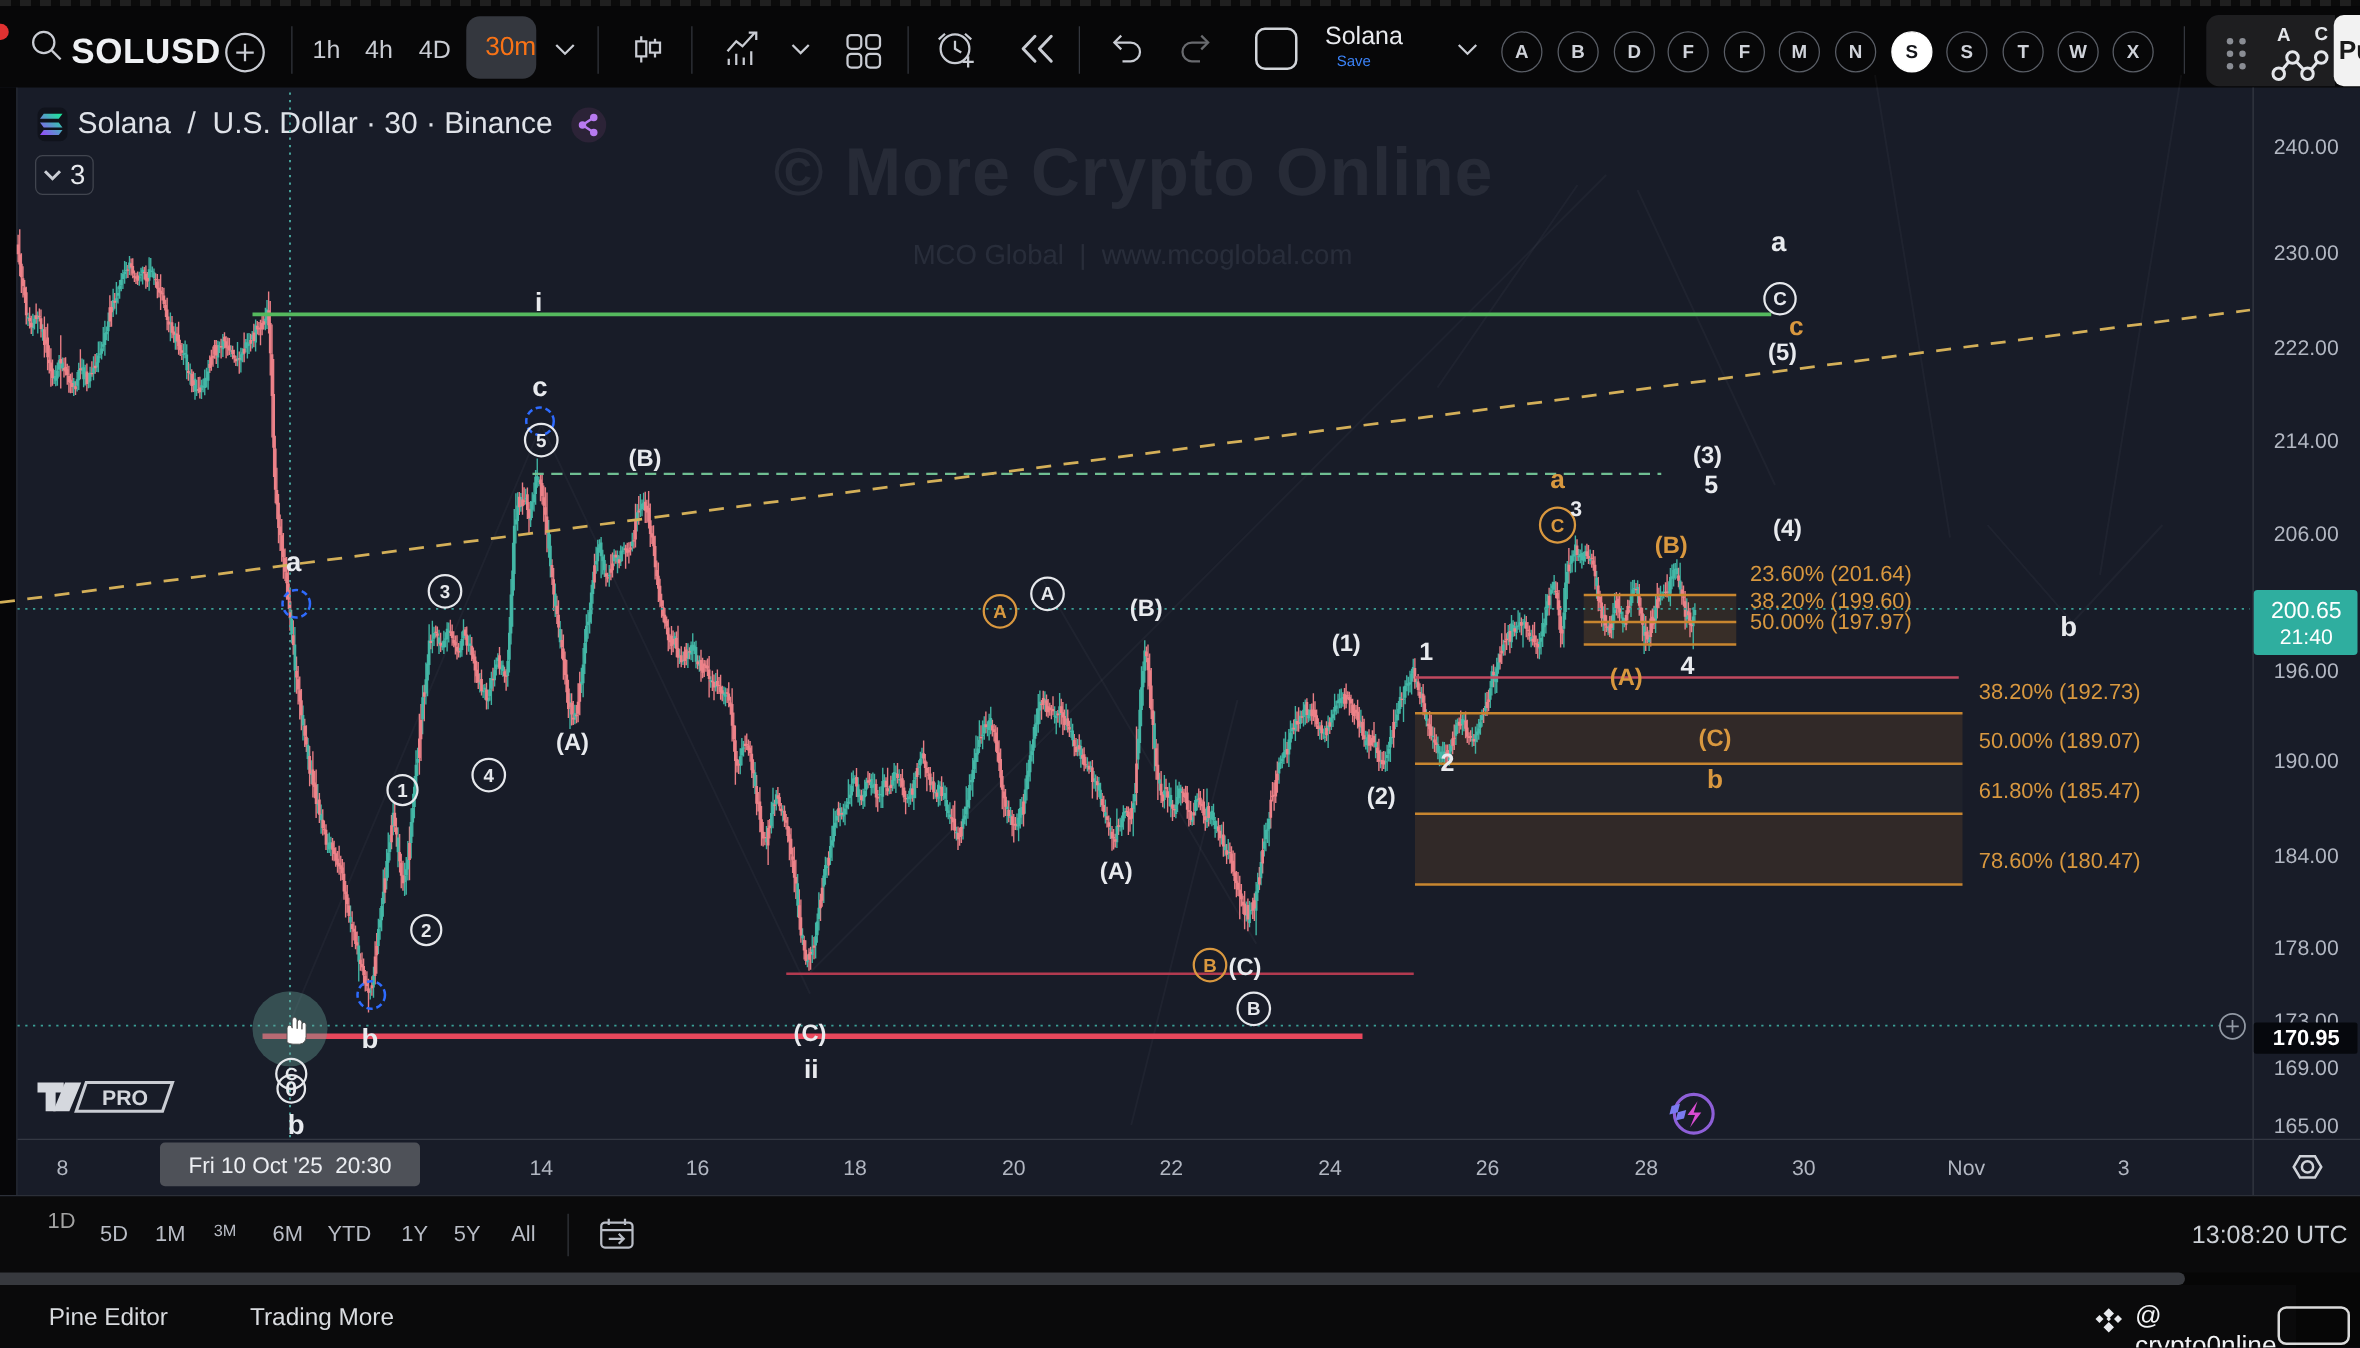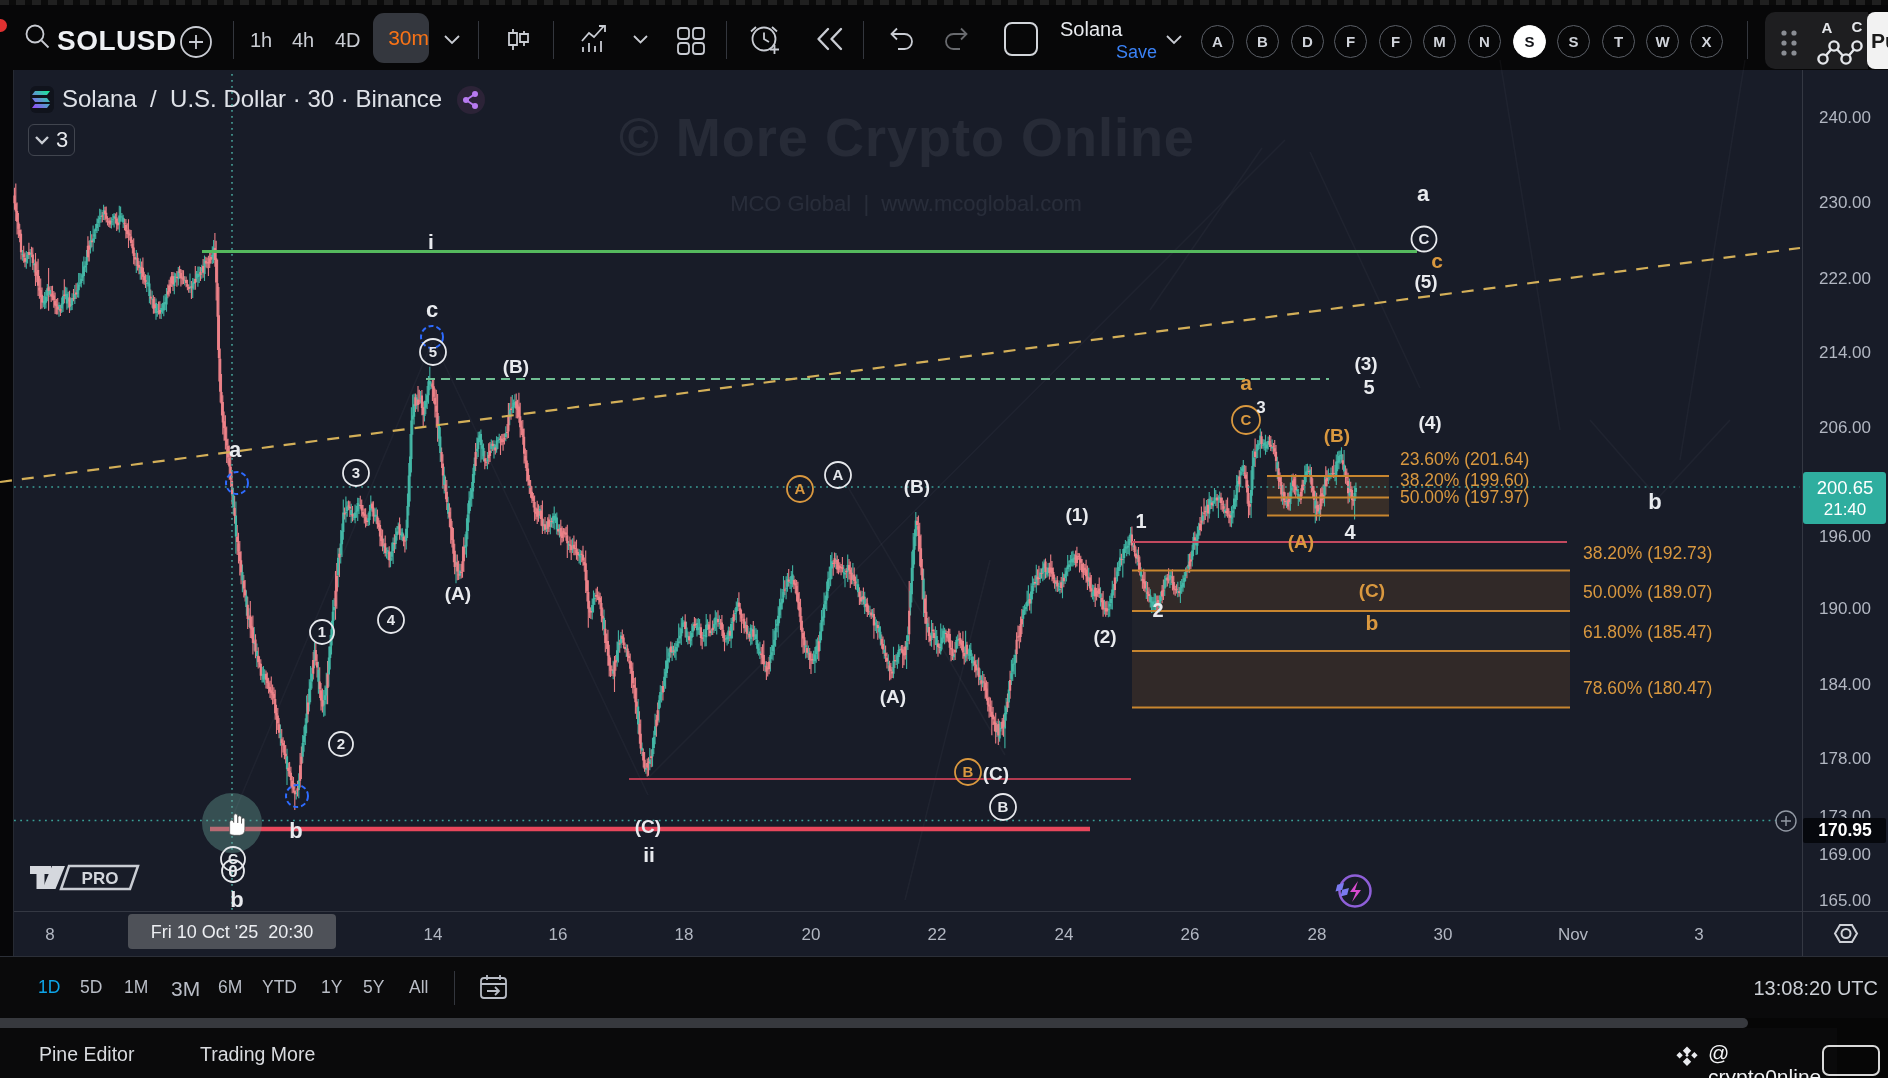--- a/index.html
+++ b/index.html
@@ -73,21 +73,21 @@
         <path d="M15 7.5L9.5 13l5.5 5.5" class="ic" stroke-width="2"></path>
       </svg>
     <svg class="abs" style="left:940px;top:16px" width="36" height="36">
         <g opacity="0.5">
           <path d="M26 13H13.5a7.5 7.5 0 0 0 0 15H20" class="ic" stroke-width="2"></path>
           <path d="M21 7.5L26.5 13 21 18.5" class="ic" stroke-width="2"></path>
         </g>
       </svg>
     <div class="abs" style="left:1004px;top:17px;width:34px;height:34px;border:2px solid #d2d5da;border-radius:8px"></div>
     <div class="abs" style="left:1060px;top:13px;width:86px;text-align:left;font-size:20px;color:#e8eaee">Solana</div>
-    <div class="abs" style="left:1116px;top:37px;width:86px;font-size:18px;color:#3b82f6">Save</div>
+    <div class="abs" style="left:1040px;top:37px;width:86px;text-align:center;font-size:12px;color:#3b82f6">Save</div>
     <svg class="abs" style="left:1160px;top:24px" width="28" height="20">
         <path d="M7 7l7 7 7-7" class="ic" stroke-width="2.2"></path>
       </svg>
     <div class="badge" style="left:1201px">A</div>
       <div class="badge" style="left:1246px">B</div>
       <div class="badge" style="left:1291px">D</div>
       <div class="badge" style="left:1334px">F</div>
       <div class="badge" style="left:1379px">F</div>
       <div class="badge" style="left:1423px">M</div>
       <div class="badge" style="left:1468px">N</div>
@@ -303,24 +303,24 @@
         <path d="M52 866h13l-9.5 23h-13z"></path>
       </g>
       <polygon points="69,866 138,866 130,889 61,889" fill="none" stroke="#c9ccd3" stroke-width="2.5"></polygon>
       <text x="100" y="884" fill="#d3d6dc" font-size="17" font-weight="bold" text-anchor="middle">PRO</text>
       <circle cx="1355" cy="891" r="15.5" fill="none" stroke="#8e5fd8" stroke-width="2.5"></circle>
       <path d="M1358 881l-8 11h6l-4 10 9 -12h-6z" fill="#d84bd0"></path>
       <path d="M1338 888l3.5 6 3.5 -6 -3.5 -6z M1338 888l-3.5 6 -3.5 -6 3.5 -6z" fill="#7a7af0" transform="rotate(45 1338 894)"></path>
     </svg>
 
   <div class="abs" style="left:0;top:956px;width:1888px;height:62px;background:#0a0a0b;border-top:1px solid #2b2f38">
-    <div class="abs" style="left:38px;top:20px;font-size:17.5px;color:#0ea5e9">1D</div>
+    <div class="abs" style="left:38px;top:9px;font-size:17.5px;color:#a3a3a3">1D</div>
       <div class="abs" style="left:80px;top:20px;font-size:17.5px;color:#b9bdc6">5D</div>
       <div class="abs" style="left:124px;top:20px;font-size:17.5px;color:#b9bdc6">1M</div>
-      <div class="abs" style="left:171px;top:20px;font-size:21px;color:#b9bdc6">3M</div>
+      <div class="abs" style="left:171px;top:20px;font-size:13px;color:#b9bdc6">3M</div>
       <div class="abs" style="left:218px;top:20px;font-size:17.5px;color:#b9bdc6">6M</div>
       <div class="abs" style="left:262px;top:20px;font-size:17.5px;color:#b9bdc6">YTD</div>
       <div class="abs" style="left:321px;top:20px;font-size:17.5px;color:#b9bdc6">1Y</div>
       <div class="abs" style="left:363px;top:20px;font-size:17.5px;color:#b9bdc6">5Y</div>
       <div class="abs" style="left:409px;top:20px;font-size:17.5px;color:#b9bdc6">All</div>
     <div class="abs" style="left:454px;top:14px;width:1px;height:34px;background:#33363d"></div>
     <svg class="abs" style="left:477px;top:14px" width="34" height="34">
         <g stroke="#b9bdc6" stroke-width="1.8" fill="none">
           <rect x="4" y="7" width="25" height="20" rx="3"></rect>
           <path d="M4 13h25M10 4v5M23 4v5"></path>

